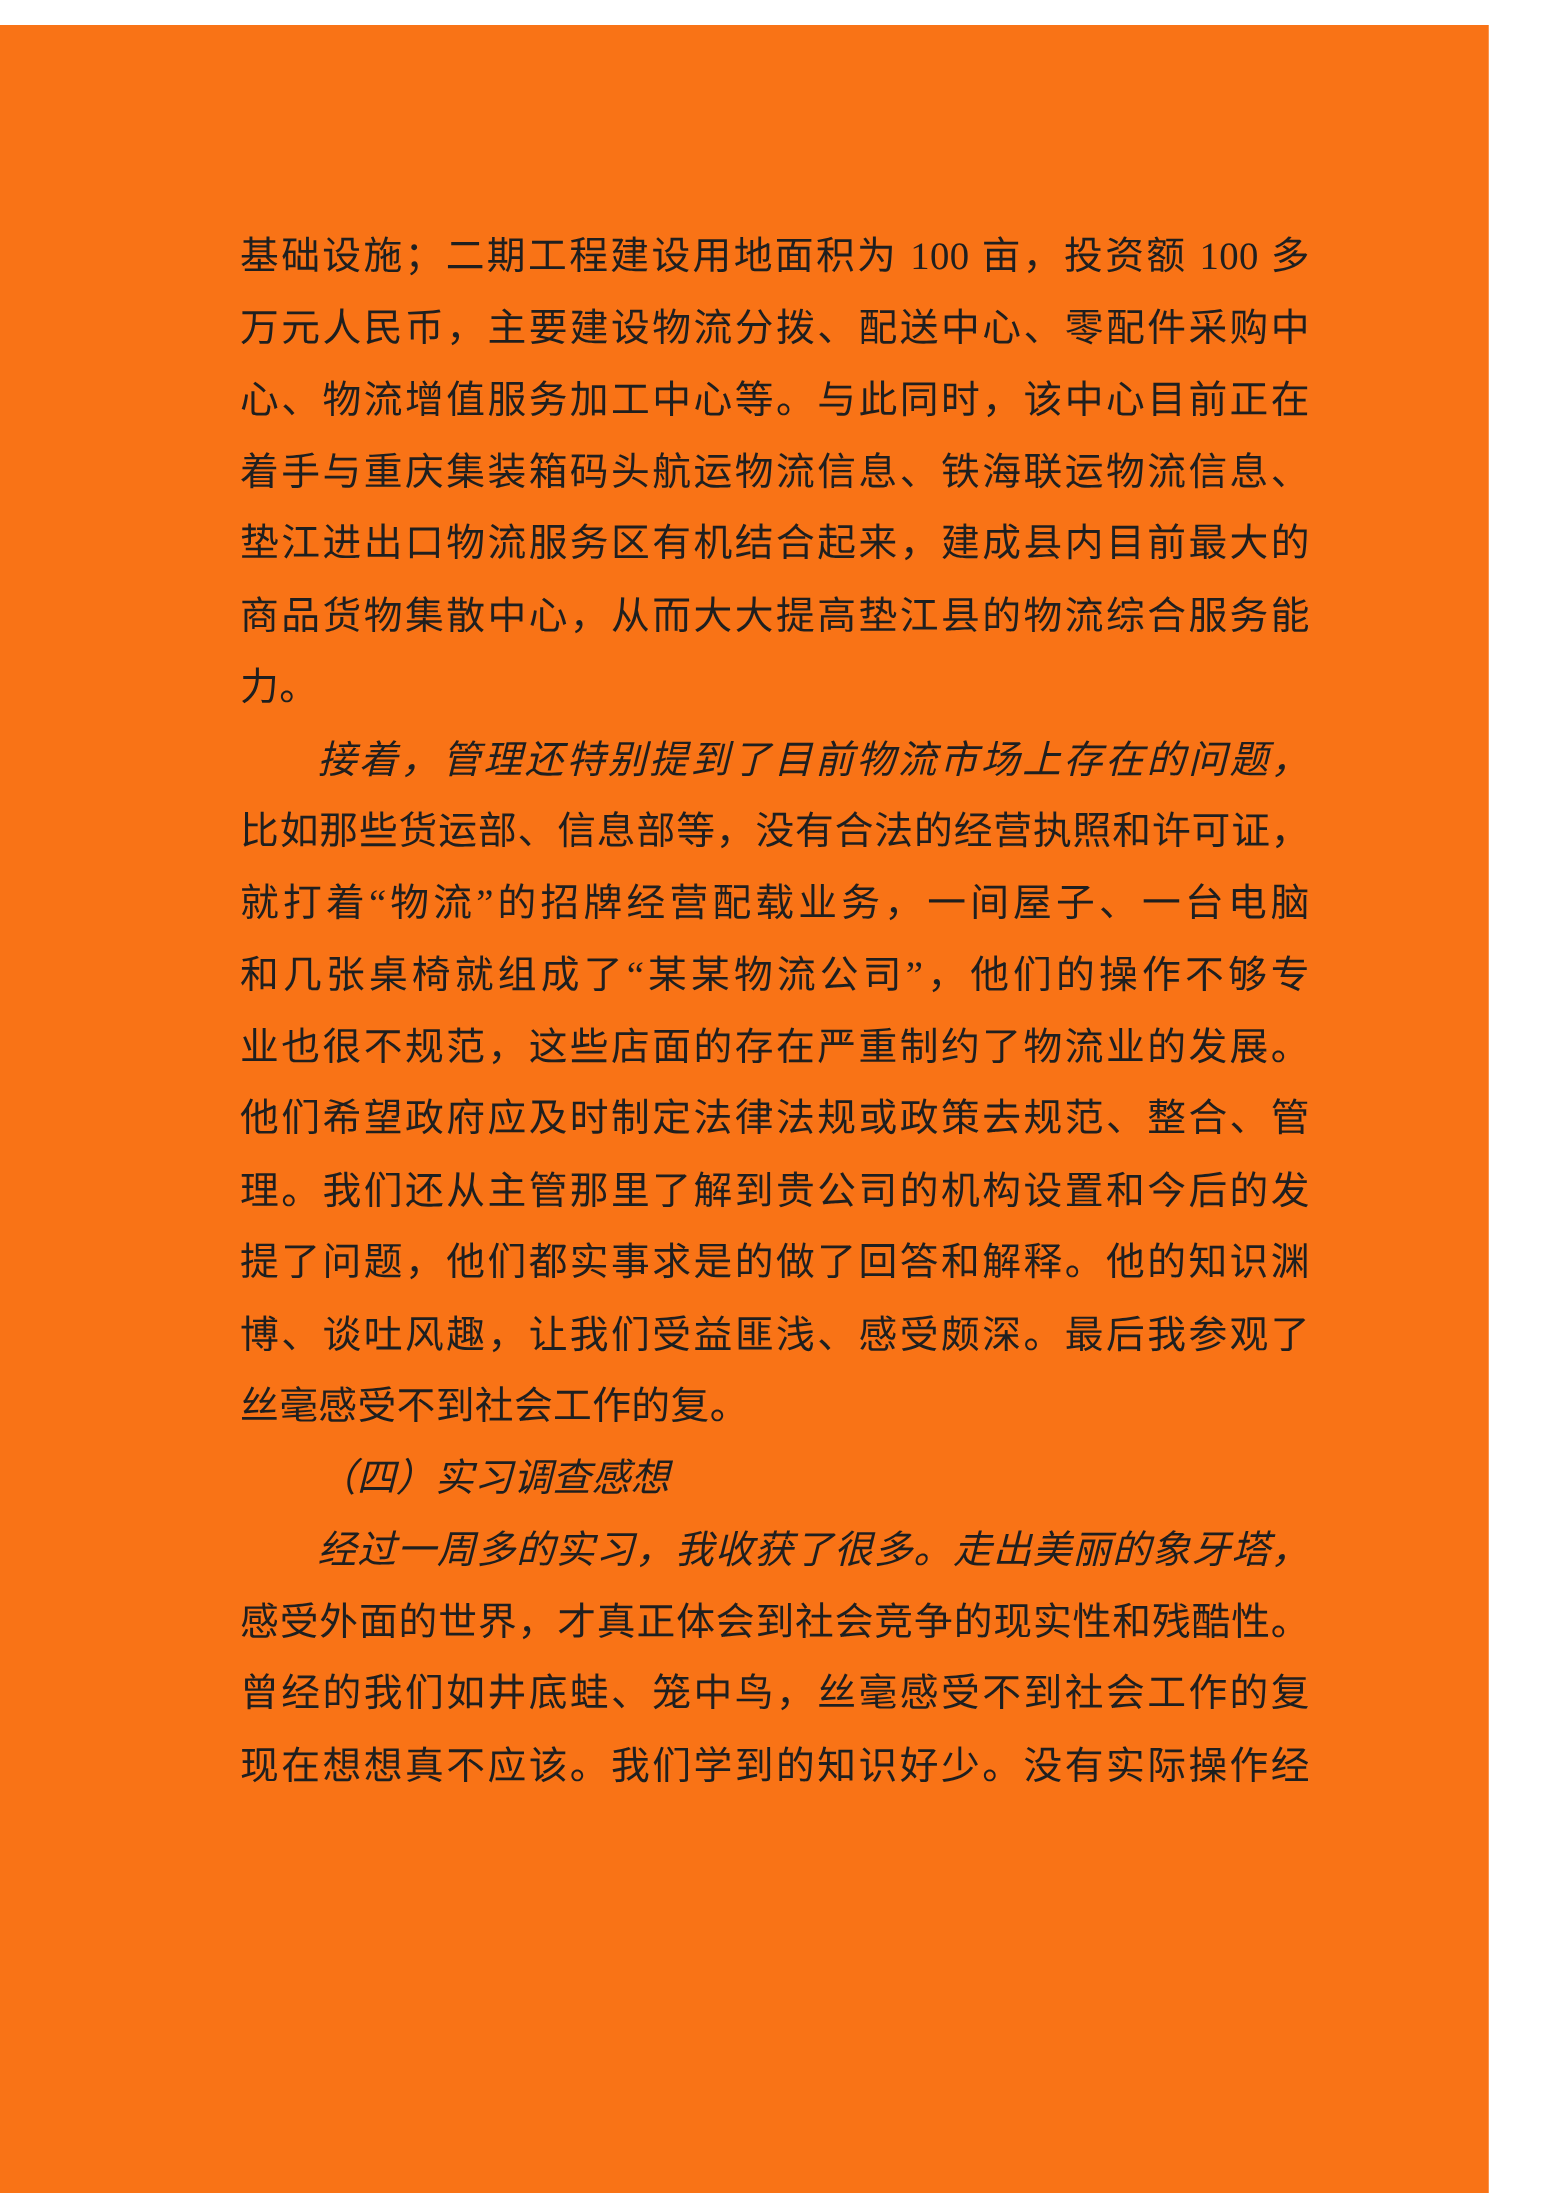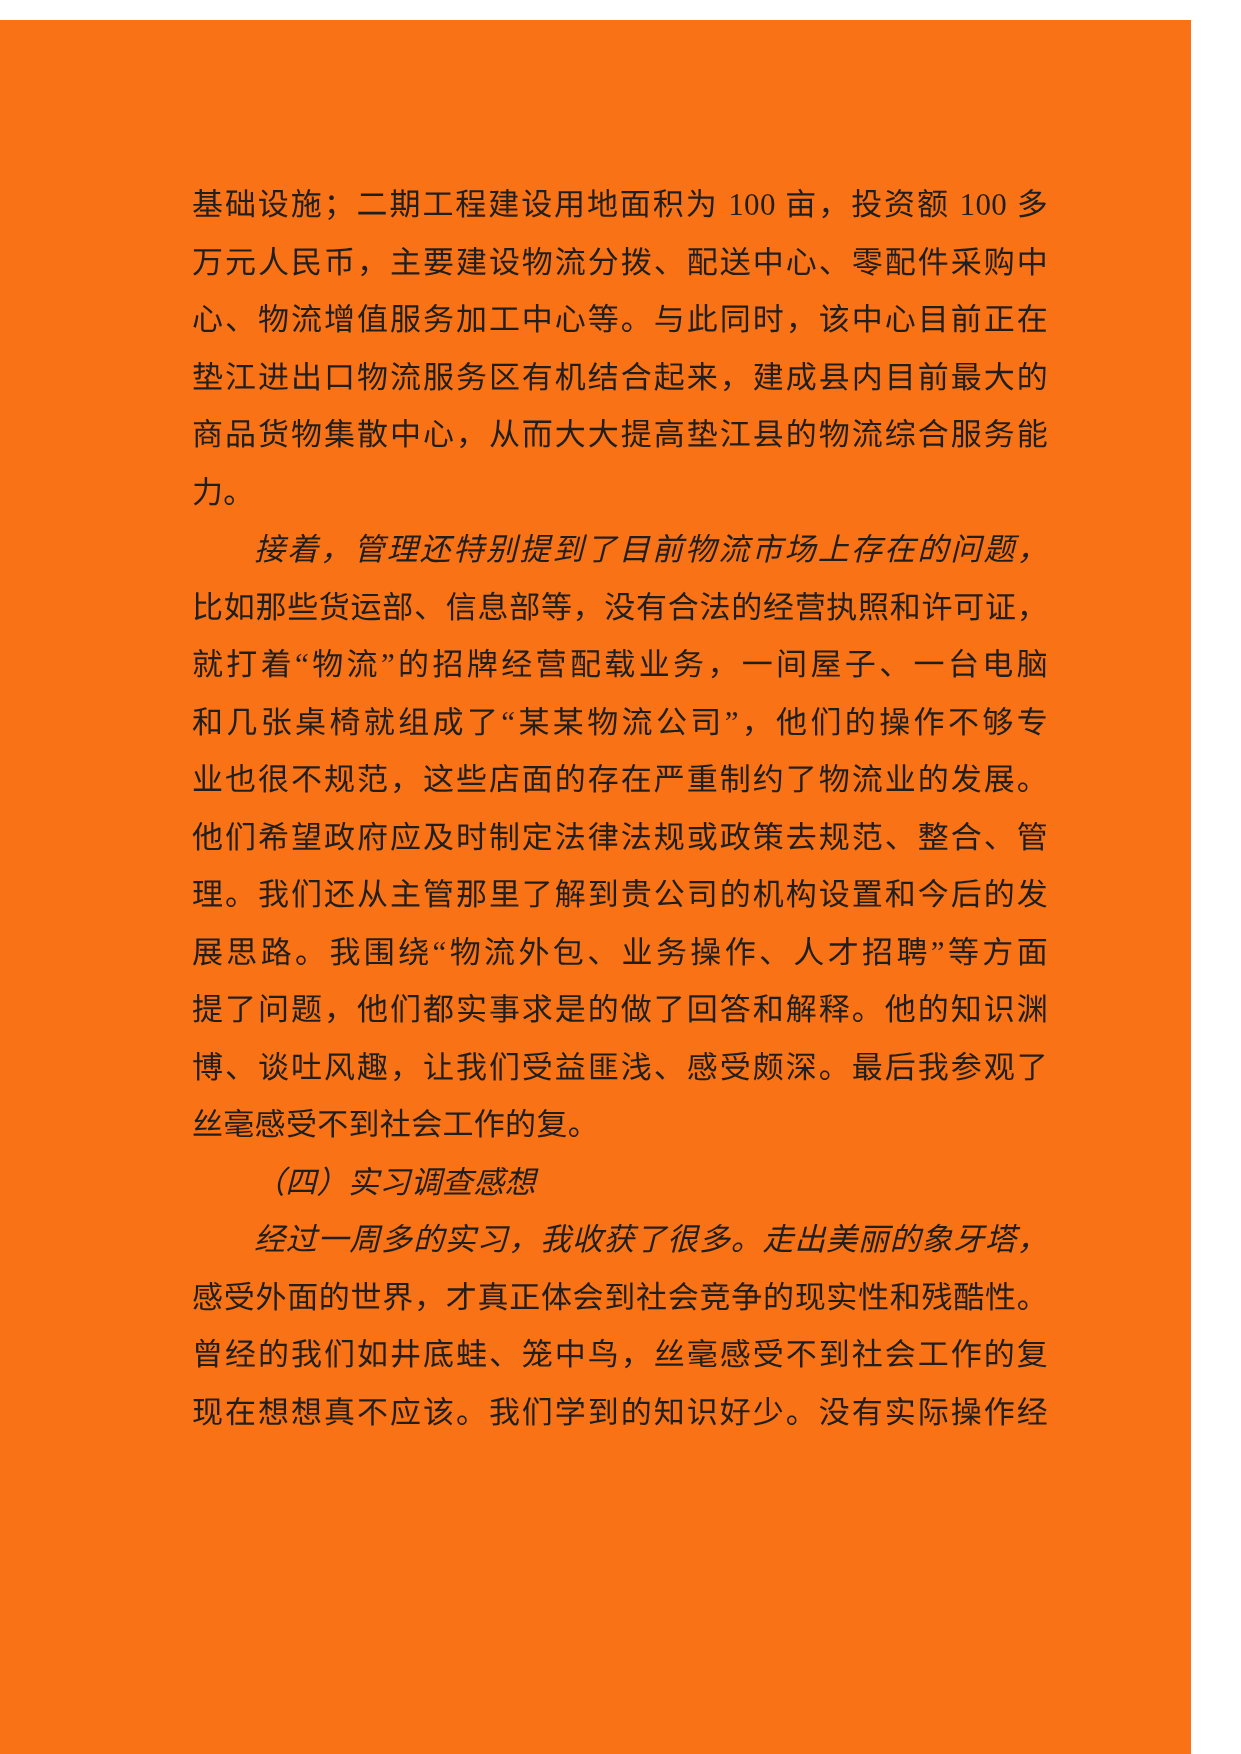--- a/index.html
+++ b/index.html
@@ -47,33 +47,33 @@
 </style>
 </head>
 <body>
 
 <div class="page">
   <div class="content" id="document-content">
       <div class="para">
         <div class="line">基础设施；二期工程建设用地面积为 100 亩，投资额 100 多</div>
         <div class="line">万元人民币，主要建设物流分拨、配送中心、零配件采购中</div>
         <div class="line">心、物流增值服务加工中心等。与此同时，该中心目前正在</div>
+        <div class="line">着手与重庆集装箱码头航运物流信息、铁海联运物流信息、</div>
         <div class="line">垫江进出口物流服务区有机结合起来，建成县内目前最大的</div>
         <div class="line">商品货物集散中心，从而大大提高垫江县的物流综合服务能</div>
         <div class="line no-just">力。</div>
       </div>
       <div class="para">
         <div class="line indent">接着，管理还特别提到了目前物流市场上存在的问题，</div>
         <div class="line">比如那些货运部、信息部等，没有合法的经营执照和许可证，</div>
         <div class="line">就打着“物流”的招牌经营配载业务，一间屋子、一台电脑</div>
         <div class="line">和几张桌椅就组成了“某某物流公司”，他们的操作不够专</div>
         <div class="line">业也很不规范，这些店面的存在严重制约了物流业的发展。</div>
         <div class="line">他们希望政府应及时制定法律法规或政策去规范、整合、管</div>
         <div class="line">理。我们还从主管那里了解到贵公司的机构设置和今后的发</div>
-        <div class="line">展思路。我围绕“物流外包、业务操作、人才招聘”等方面</div>
         <div class="line">提了问题，他们都实事求是的做了回答和解释。他的知识渊</div>
         <div class="line">博、谈吐风趣，让我们受益匪浅、感受颇深。最后我参观了</div>
         <div class="line no-just">丝毫感受不到社会工作的复。</div>
       </div>
       <div class="para">
         <div class="line indent no-just">（四）实习调查感想</div>
       </div>
       <div class="para">
         <div class="line indent">经过一周多的实习，我收获了很多。走出美丽的象牙塔，</div>
         <div class="line">感受外面的世界，才真正体会到社会竞争的现实性和残酷性。</div>

